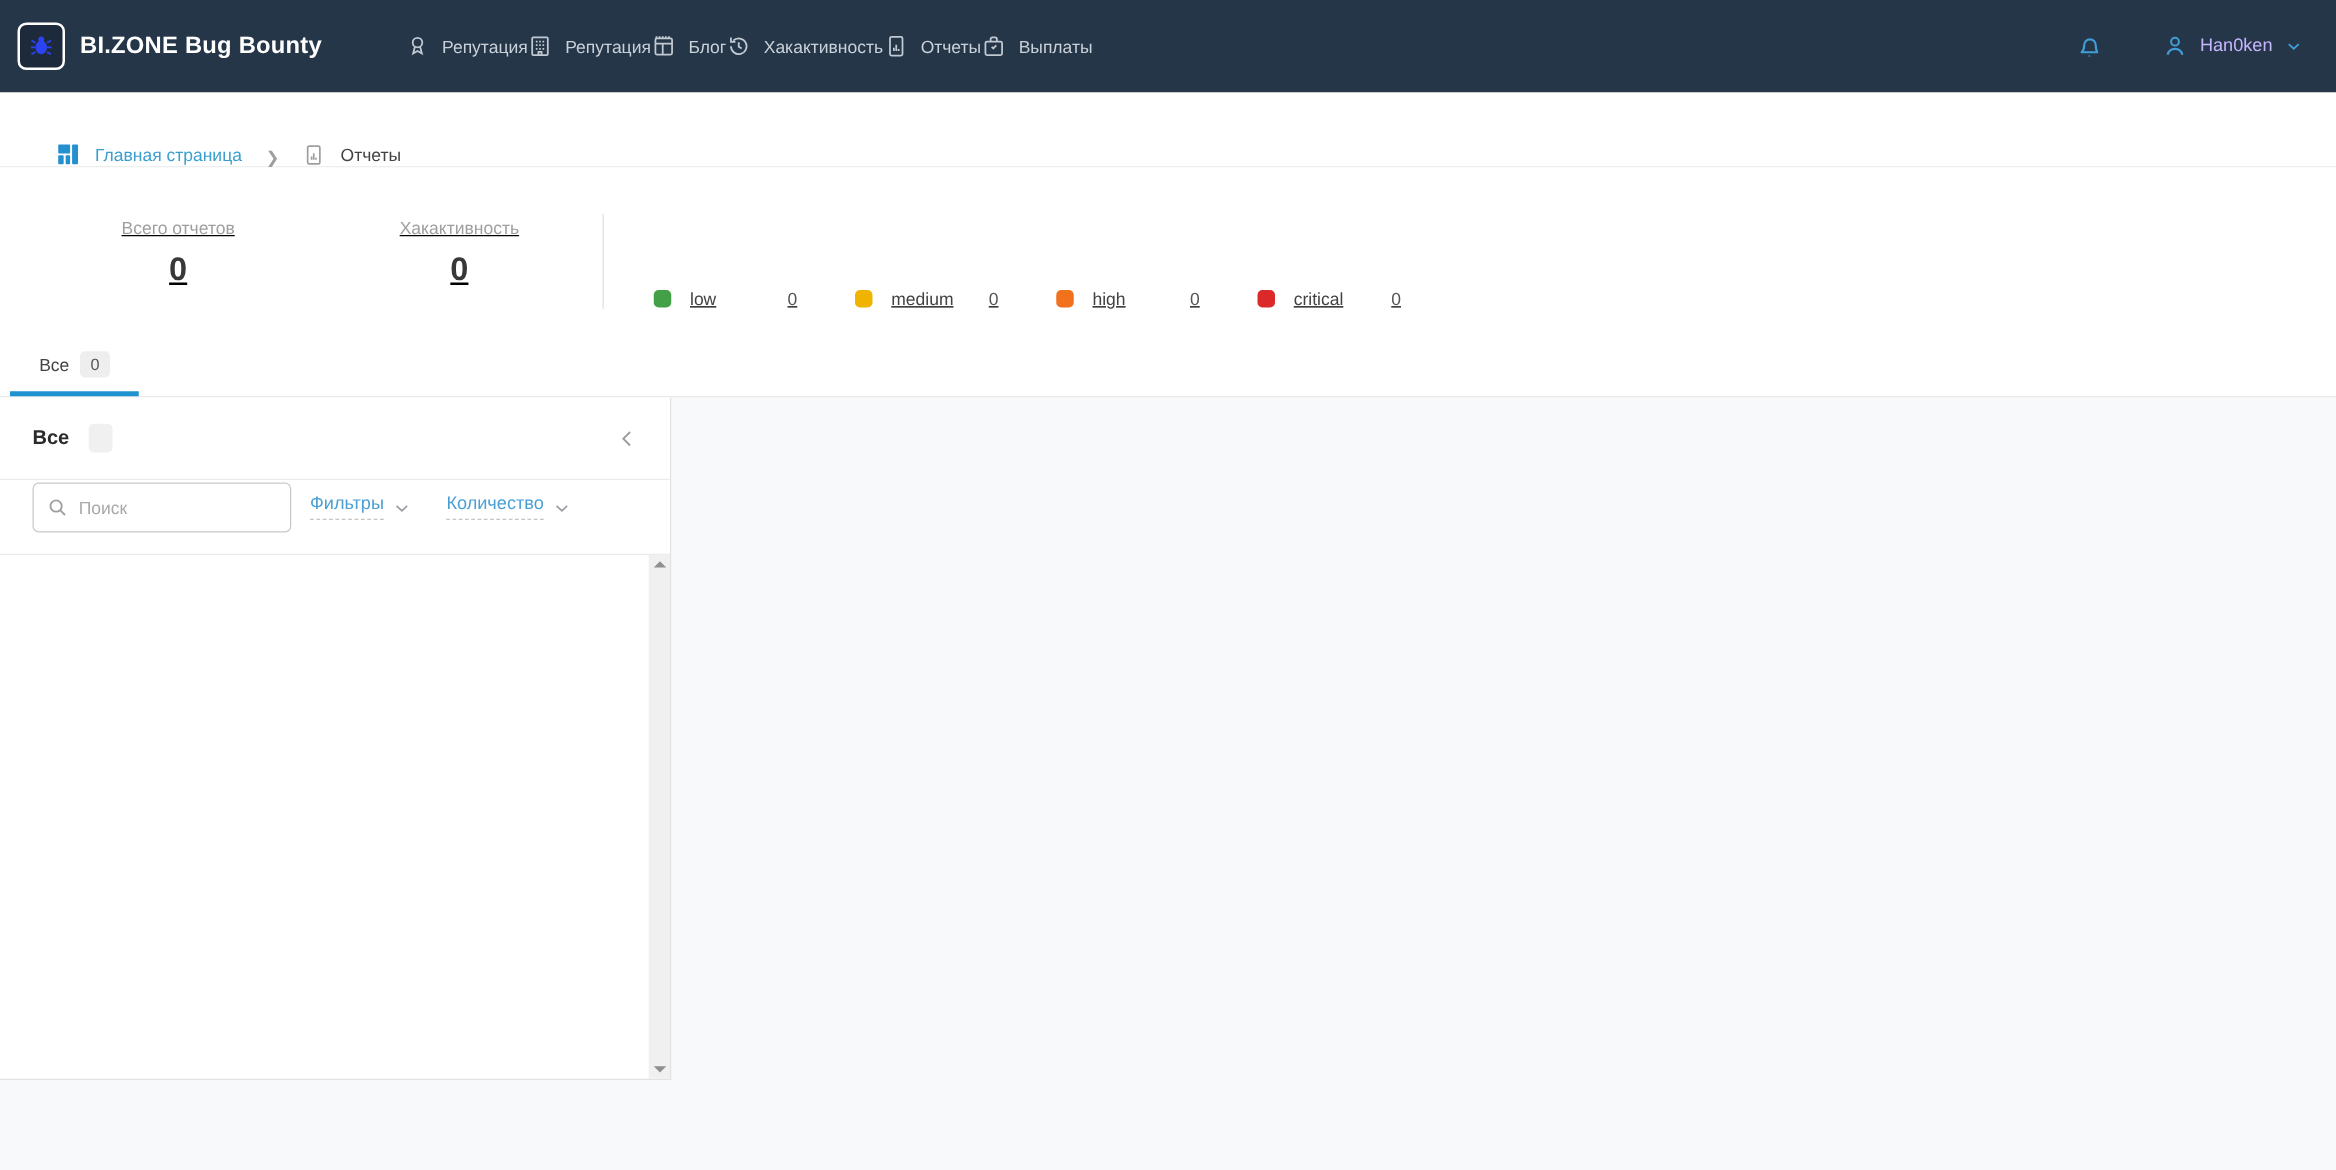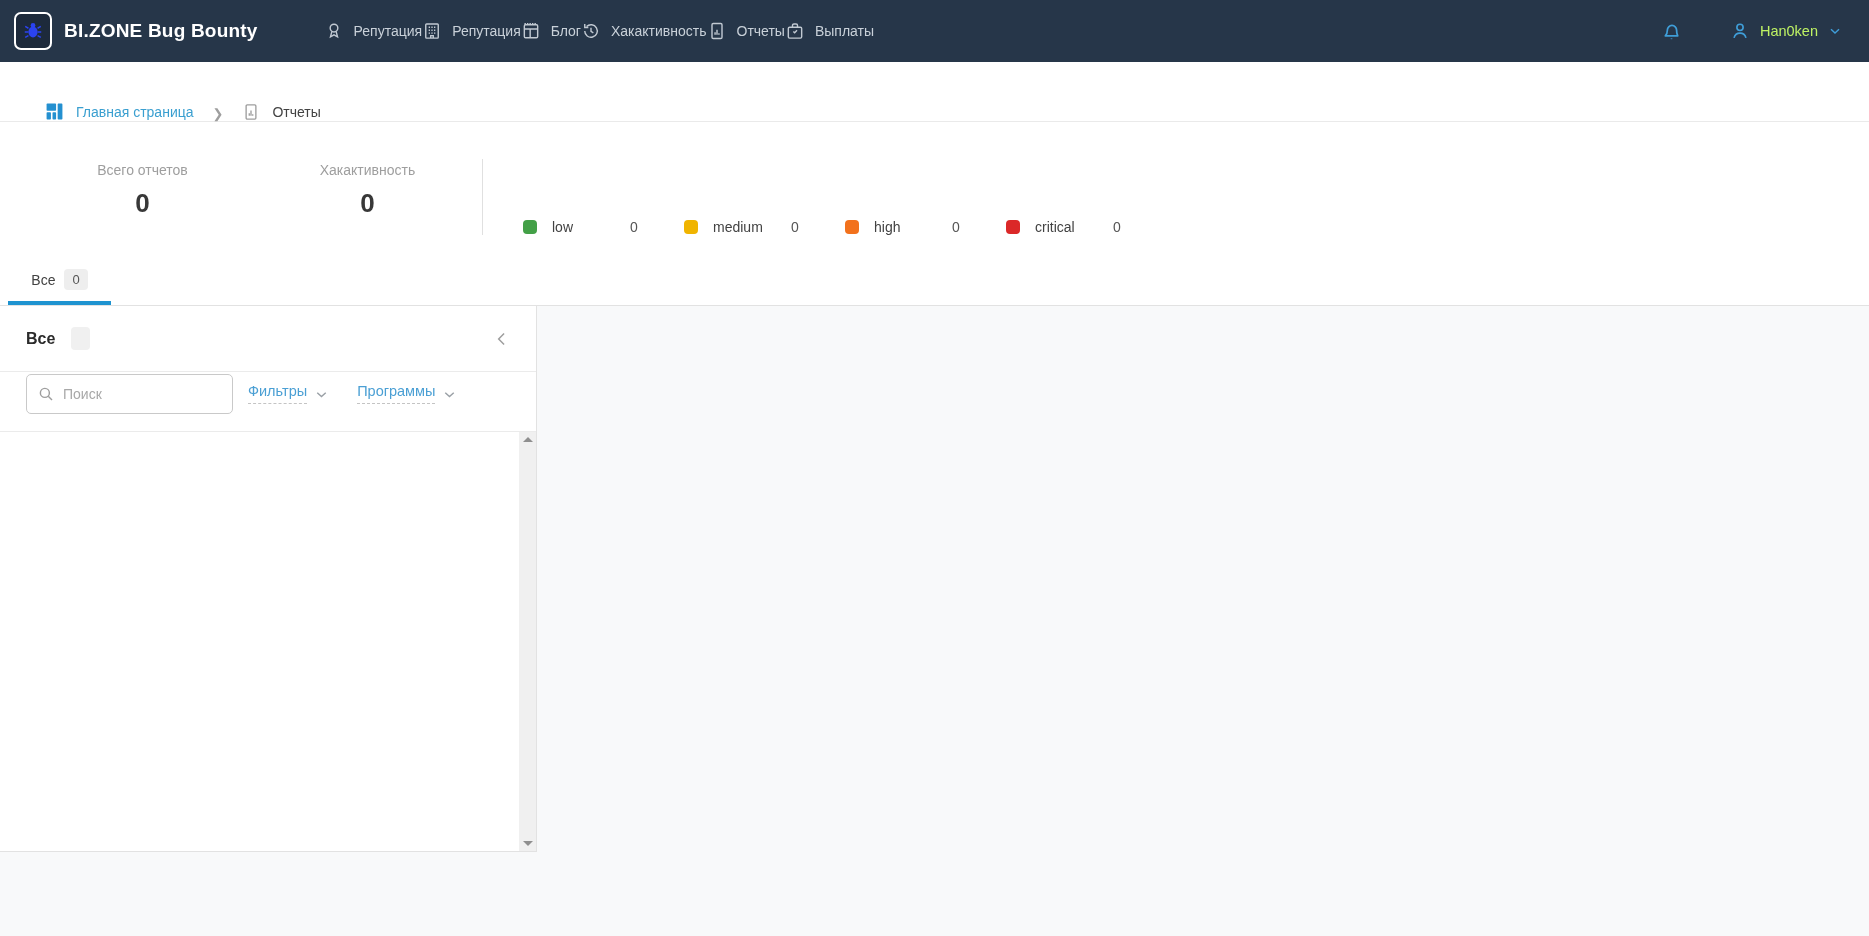--- a/index.html
+++ b/index.html
@@ -1,43 +1,43 @@
 <!DOCTYPE html>
 <html><head>
 <meta charset="utf-8">
 <style>
   * { margin:0; padding:0; box-sizing:border-box; }
   html,body { width:1869px; height:936px; overflow:hidden;
     font-family:"Liberation Sans", sans-serif; background:#fff; }
   svg { display:block; }
 
   
-  .navbar { height:62px; background:#263649; display:flex; align-items:center; padding:0 26px 0 14px; }
+  .navbar { height:74px; background:#263649; display:flex; align-items:center; padding:0 26px 0 14px; }
   .brand { display:flex; align-items:center; gap:12px; cursor:pointer; }
   .logo-box { width:38px; height:38px; border:2px solid #fff; border-radius:7px;
     display:flex; align-items:center; justify-content:center; background:#1d2a3b; }
   .brand-text { color:#fff; font-size:19px; font-weight:bold; letter-spacing:.2px; white-space:nowrap; }
   .nav-menu { display:flex; align-items:center; margin-left:66px; }
   .nav-item { display:flex; align-items:center; gap:10px; color:#c9d1d9; font-size:14px; cursor:pointer; white-space:nowrap; }
   .nav-item .ico { color:#c1c9d2; }
   .nav-right { margin-left:auto; display:flex; align-items:center; color:#3f9ed8; }
   .bell { margin-right:46px; cursor:pointer; }
   .user-menu { display:flex; align-items:center; gap:9px; cursor:pointer; }
-  .user-name { font-size:14.5px; color:#bef264; }
+  .user-name { font-size:14.5px; color:#c4b5fd; }
 
   
   .breadcrumb-row { height:60px; display:flex; align-items:flex-end; padding-left:45px;
     background:#fff; border-bottom:1px solid #eaeaea; }
   .crumb { display:flex; align-items:center; gap:12px; font-size:14px; }
   .crumb-link { color:#3a9fd0; cursor:pointer; }
   .crumb-sep { color:#9e9e9e; margin:0 19px; font-size:13px; }
   .crumb-current { color:#424242; }
 
   
-  .stats-row { height:136px; background:#fff; display:flex; padding:40px 0 0 30px; }
+  .stats-row { height:136px; background:#fff; display:flex; padding:40px 0 0 30px;text-decoration:underline; }
   .stat-block { width:225px; text-align:center; }
   .stat-label { font-size:14px; color:#9e9e9e; }
   .stat-value { font-size:26px; font-weight:bold; color:#383838; margin-top:10px; }
   .stat-divider { width:1px; background:#e0e0e0; height:76px; margin:-3px 0 0 2px; }
   .severity-block { margin-left:40px; }
   .severity-title { font-size:14px; color:#424242; }
   .severity-legend { display:flex; margin-top:25px; }
   .legend-item { display:flex; align-items:center; width:161px;margin-top:32px; }
   .swatch { width:14px; height:14px; border-radius:4px; flex:none; }
   .legend-label { font-size:14px; color:#424242; margin-left:15px; width:78px; }
@@ -270,21 +270,21 @@
       </div>
       <div class="link-dd dd-filters">
         <span class="dd-label">Фильтры</span>
         <span class="dd-chev">
           <svg width="17" height="17" viewBox="0 0 24 24" fill="none" stroke="currentColor" stroke-width="2">
             <path d="M6 9.5l6 5.5 6-5.5"></path>
           </svg>
         </span>
       </div>
       <div class="link-dd dd-sort">
-        <span class="dd-label">Программы</span>
+        <span class="dd-label">Количество</span>
         <span class="dd-chev">
           <svg width="17" height="17" viewBox="0 0 24 24" fill="none" stroke="currentColor" stroke-width="2">
             <path d="M6 9.5l6 5.5 6-5.5"></path>
           </svg>
         </span>
       </div>
     </div>
     <div class="panel-list">
       <div class="scrollbar">
         <div class="scroll-arrow arrow-up"></div>

